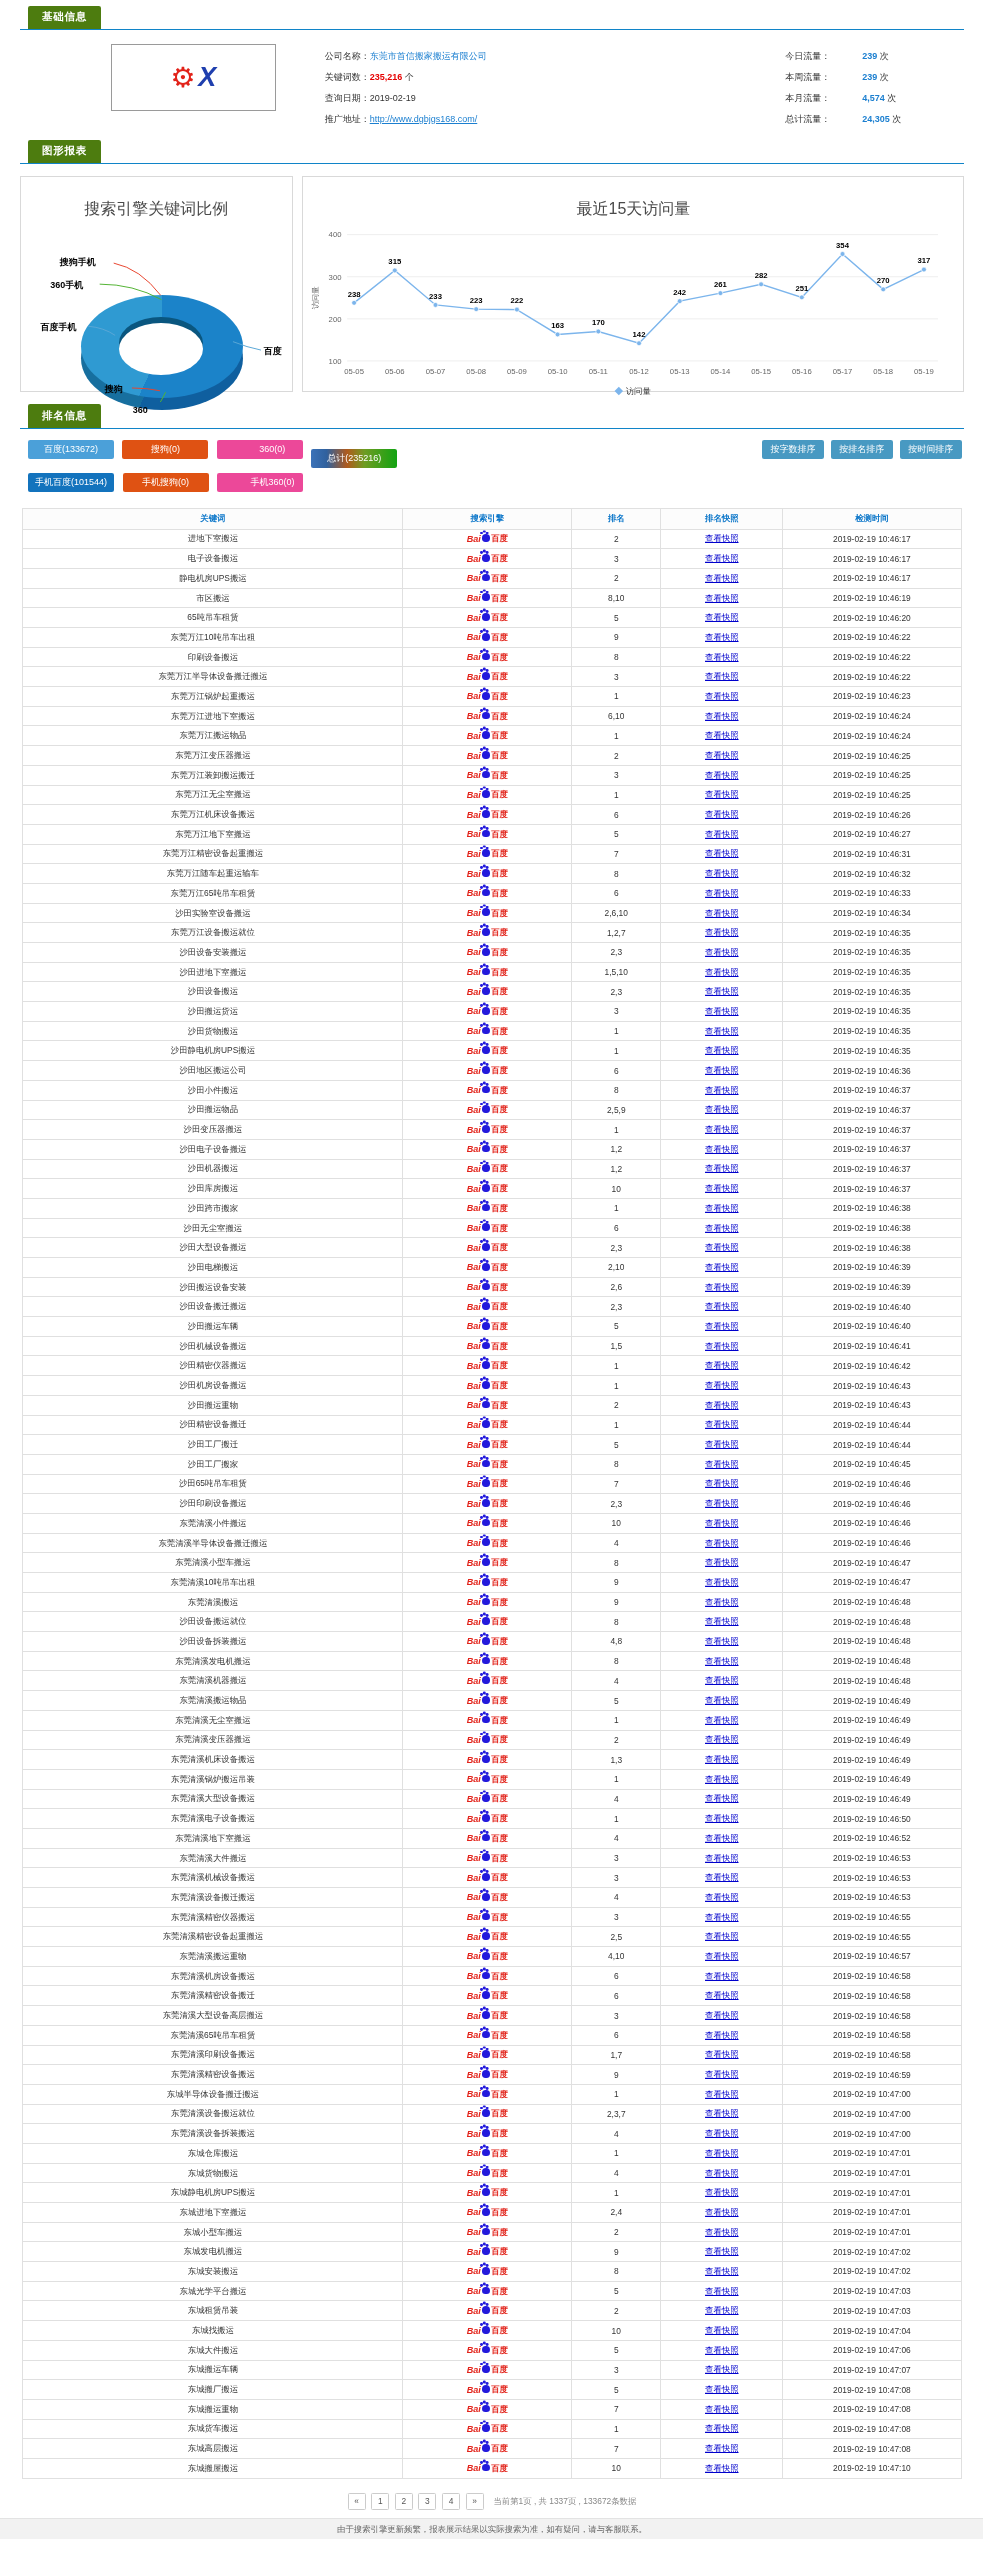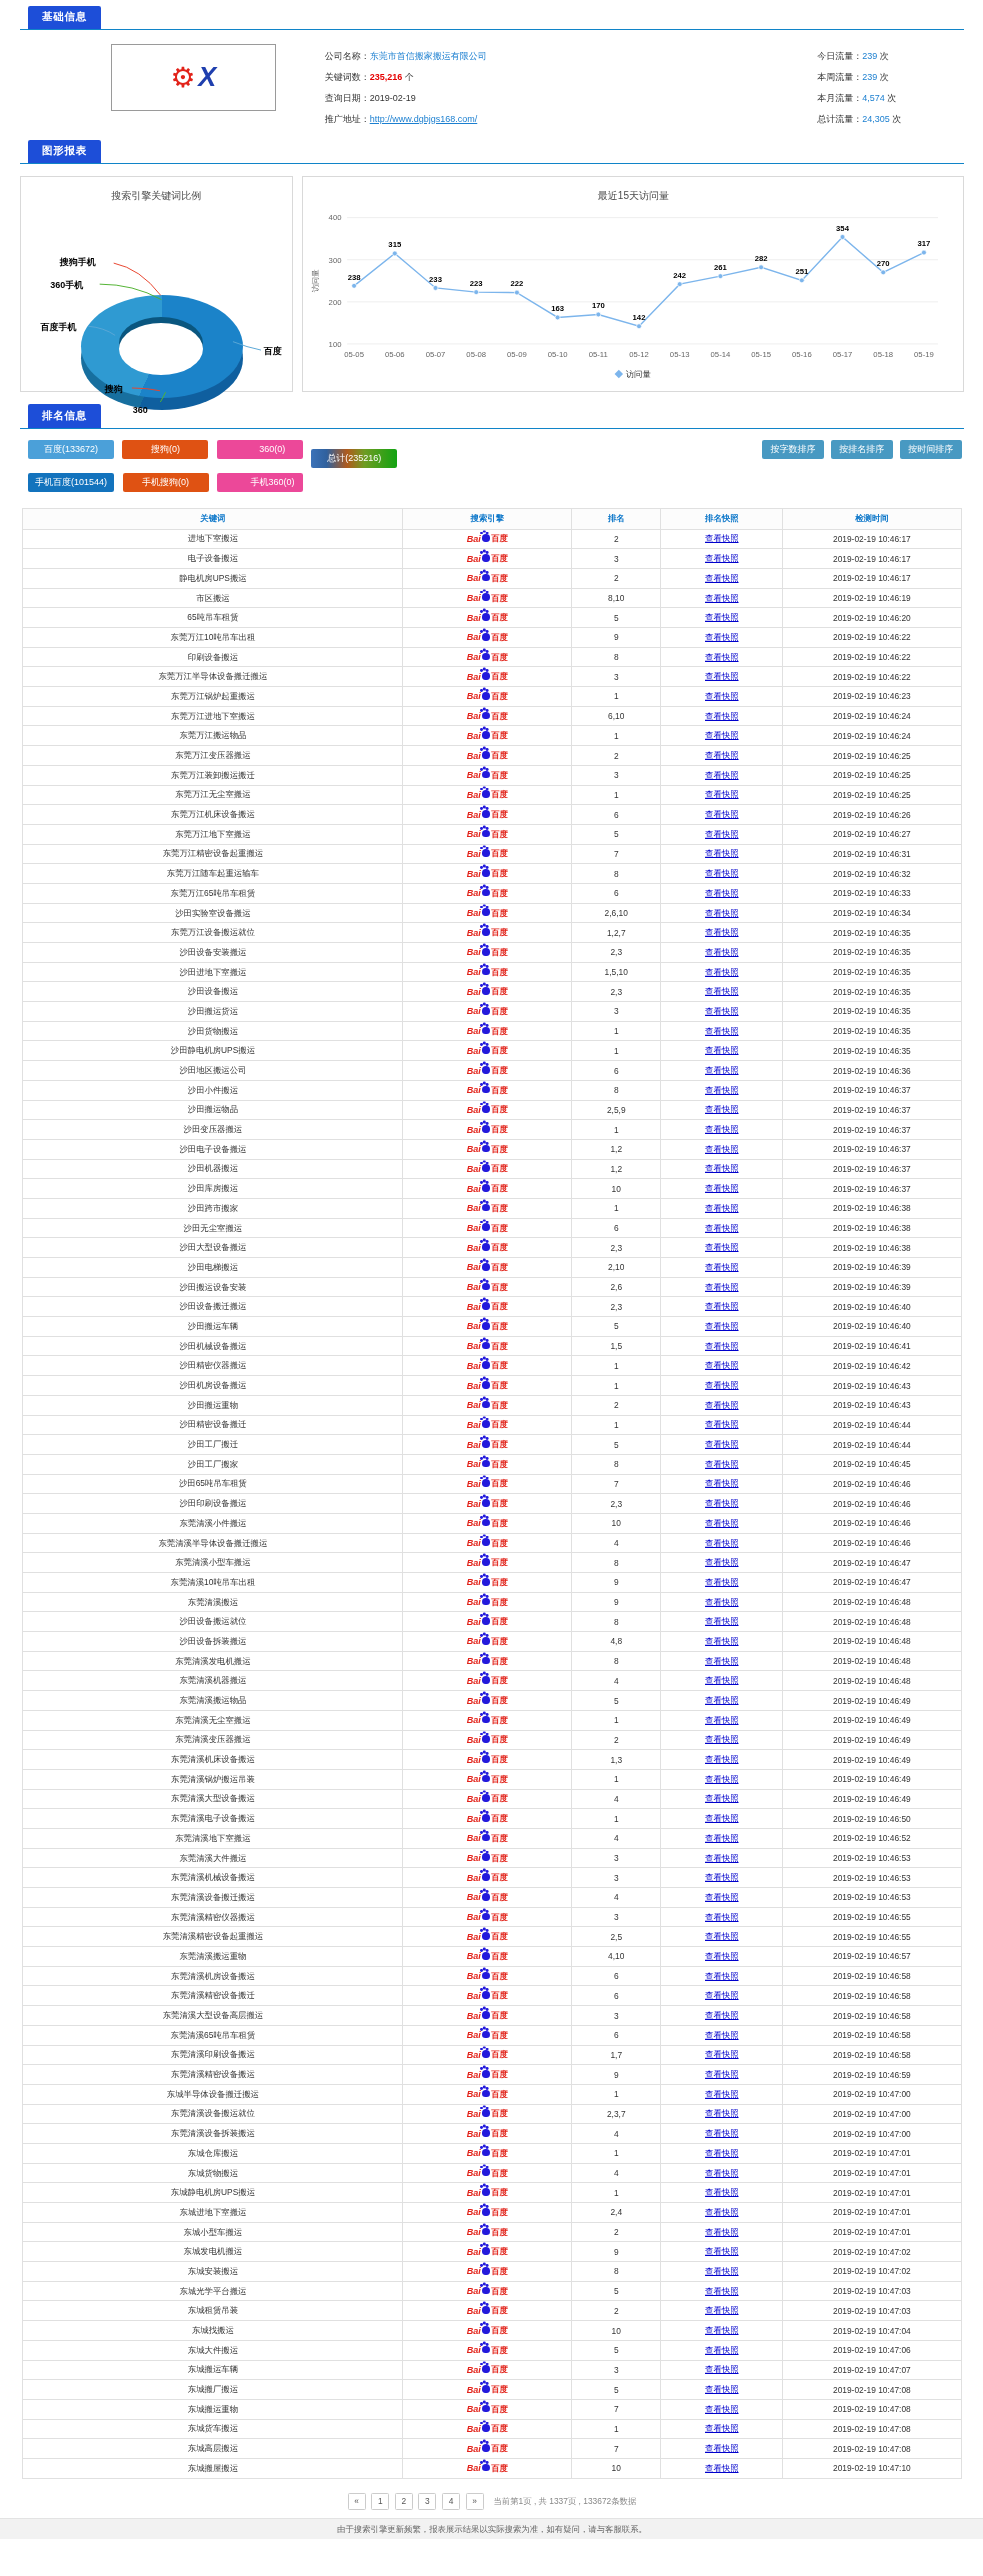--- a/index.html
+++ b/index.html
@@ -1,45 +1,45 @@
 <!DOCTYPE html>
 <html style="font-size:11.2px"><head>
 <meta charset="utf-8">
 <style>
   * { box-sizing: border-box; }
   html,body { margin:0; padding:0; background:#fff; }
   body { width:984px; font-family:"Liberation Sans","DejaVu Sans",sans-serif; color:#333; font-size:9px; }
   .page { padding:5.6px 19.7px 0 19.7px; }
 
   
-  .tab { display:inline-block; background:#1d4ed8; color:#fff; font-size:10.5px; font-weight:bold;
+  .tab { display:inline-block; background:#4d7c0f; color:#fff; font-size:10.5px; font-weight:bold;
          padding:4.9px 14px; border-radius:2.1px 2.1px 0 0; margin-left:8.4px; letter-spacing:0.7px; }
   .tab-line { border-bottom:1.4px solid #1084c8; }
 
   
   .basic { display:flex; align-items:flex-start; padding:14px 0 9.8px 0; }
   .logo-box { width:165px; height:67px; border:0.7px solid #9a9a9a; margin-left:91px;
               display:flex; align-items:center; justify-content:center; gap:2.8px; }
   .logo-gear { color:#e2231a; font-size:28px; line-height:1; }
   .logo-x { color:#1f3fae; font-size:27px; font-weight:bold; font-style:italic; line-height:1; }
   .info-cols { flex:1; display:flex; justify-content:space-between; padding:1.4px 63px 0 49px; }
   .info-row { height:21px; line-height:21px; white-space:nowrap; }
   .info-label { color:#333; }
   .v-link { color:#1b7fd0; text-decoration:none; }
   .v-url  { color:#1b7fd0; text-decoration:underline; }
   .v-red  { color:#e60000; font-weight:bold; }
-  .v-blue { color:#1b7fd0; font-weight:normal; }
+  .v-blue { color:#1b7fd0; font-weight:bold;margin-left:32px; }
   .v-suffix { color:#333; font-weight:normal; }
 
   
   .charts-row { display:flex; gap:9.8px; padding:11.2px 0 12.6px 0; }
   .chart-box { border:0.7px solid #d9d9d9; background:#fff; height:216px; position:relative; }
   .donut-box { width:273px; }
   .line-box  { flex:1; }
-  .chart-title { text-align:center; font-size:10px; color:#4a4a4a; padding-top:12px; }
+  .chart-title { text-align:center; font-size:16px; color:#4a4a4a; padding-top:22px; }
 
   .donut-wrap { position:absolute; left:0; top:37px; width:271px; height:188px; }
   .d-ellipse { position:absolute; border-radius:50%; }
   .d-side { left:60px; top:93px; width:162px; height:103px;
             background:conic-gradient(from 0deg,#0f5f9f 0 205deg,#176f9f 205deg 360deg); }
   .d-top  { left:60px; top:81px; width:162px; height:103px;
             background:conic-gradient(from 0deg,#1b83c9 0 205deg,#2f9ad2 205deg 360deg); }
   .d-wall { left:98px; top:103px; width:84px; height:52px; background:#0a567f; }
   .d-hole { left:98px; top:109px; width:84px; height:52px; background:#ffffff; }
   .d-label { position:absolute; font-size:9px; font-weight:bold; color:#000; white-space:nowrap; }

